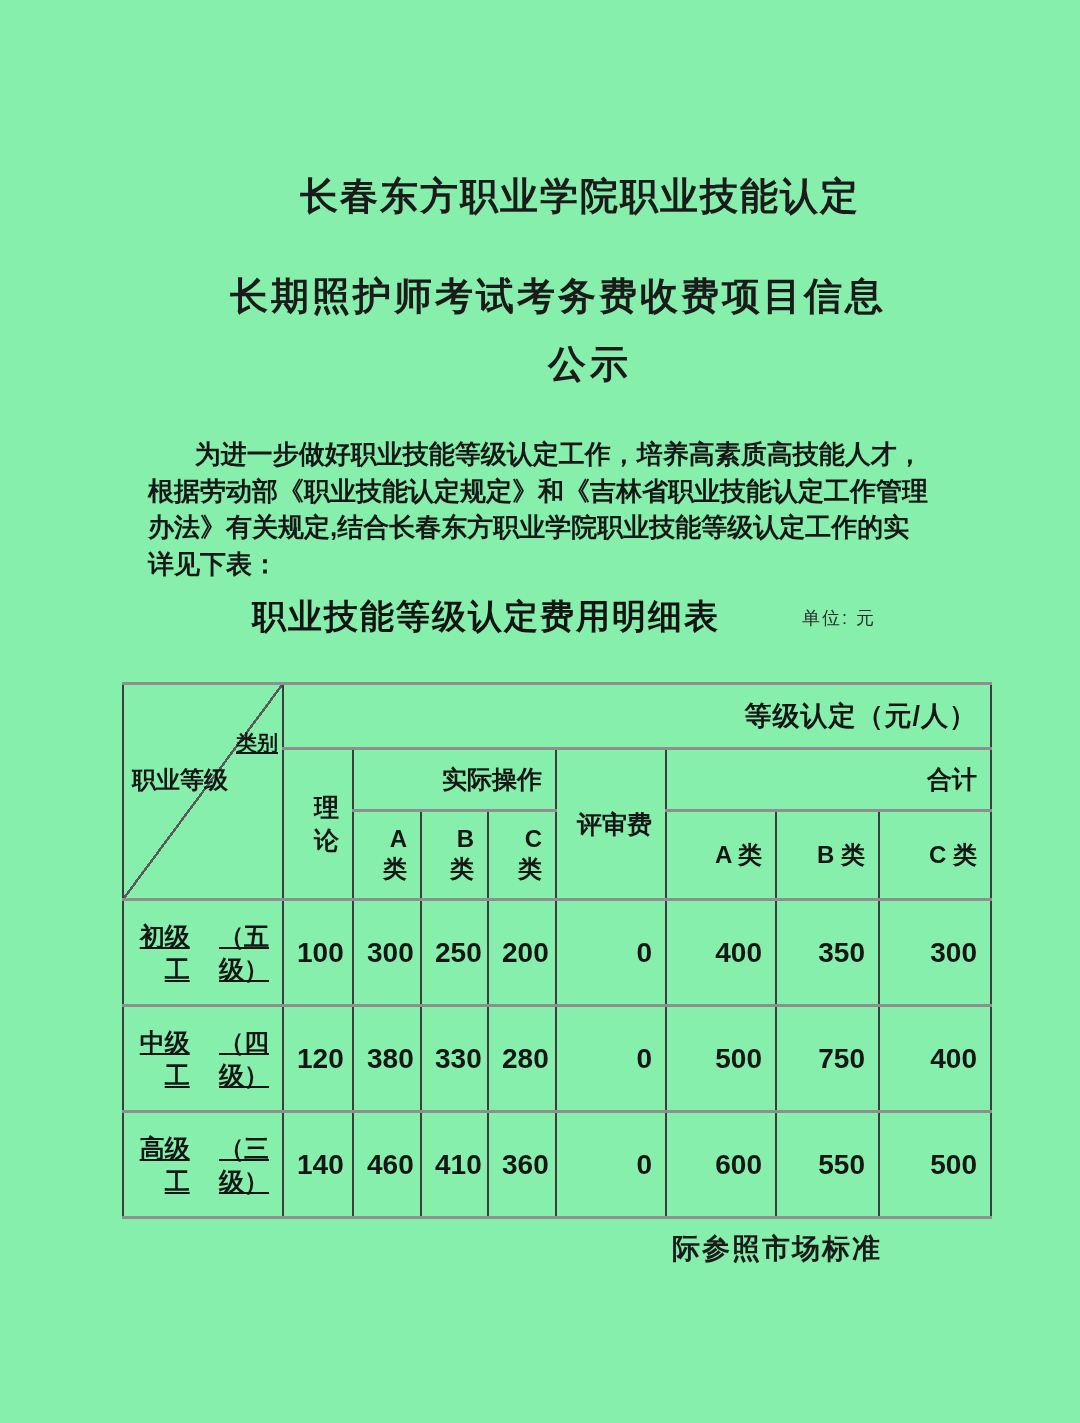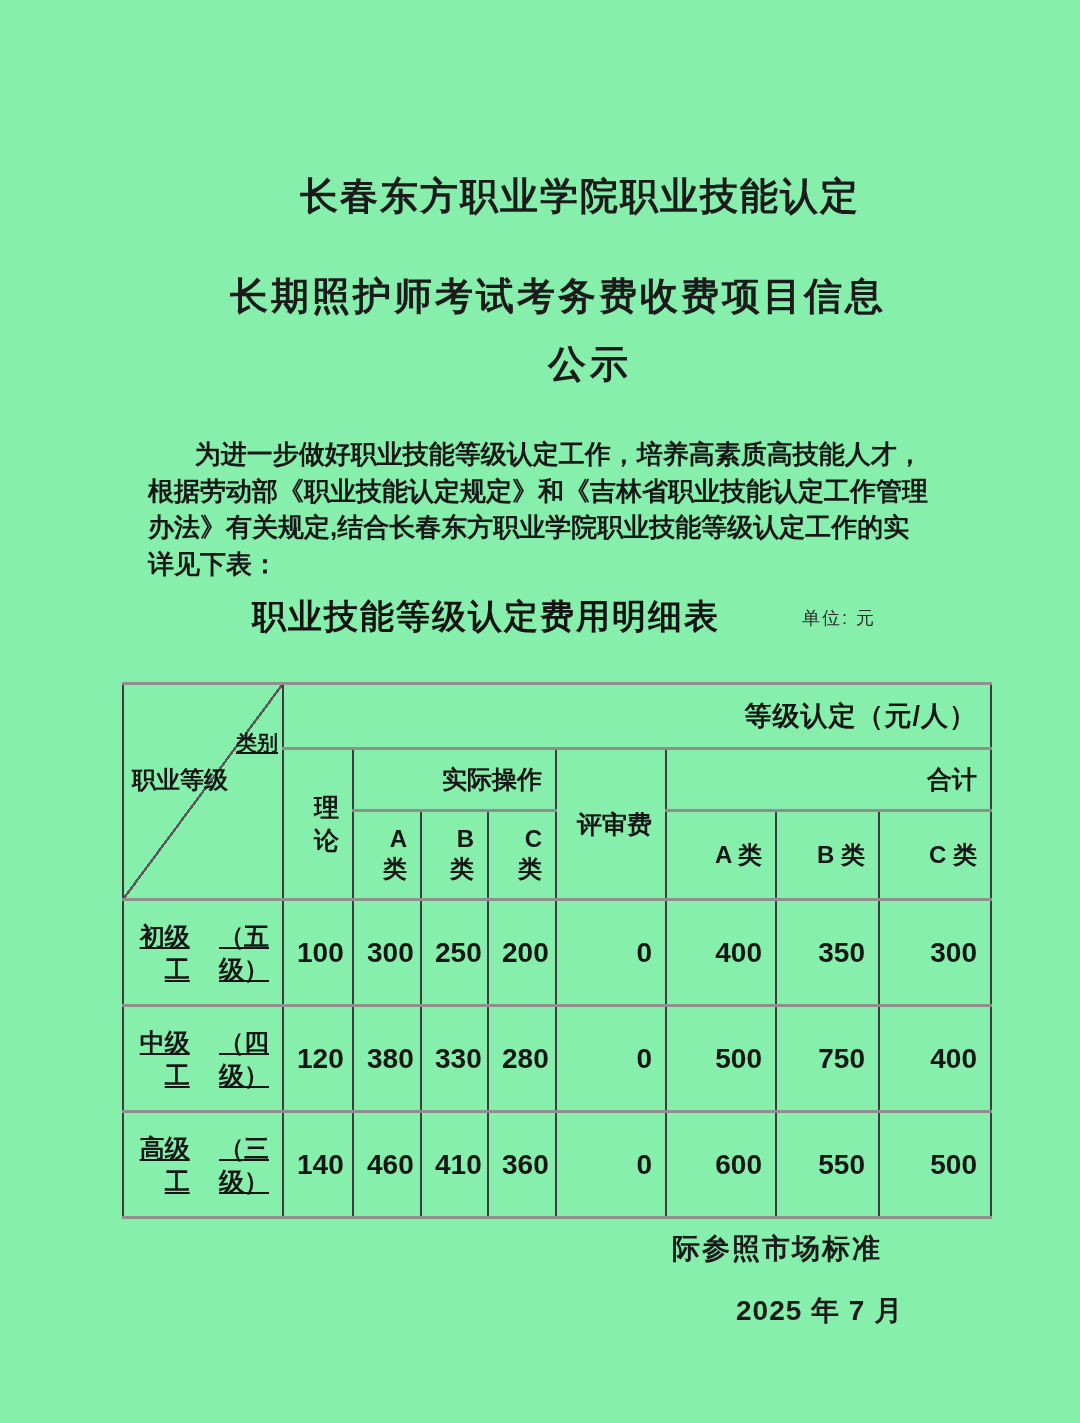--- a/index.html
+++ b/index.html
@@ -216,15 +216,14 @@
         <td class="num">360</td>
         <td class="num">0</td>
         <td class="num">600</td>
         <td class="num">550</td>
         <td class="num">500</td>
       </tr>
     </tbody>
   </table>
 
   <div class="signature">际参照市场标准</div>
-  <div class="sign-date">2025 年 7 月</div>
 
 </div>
 
 </body></html>

